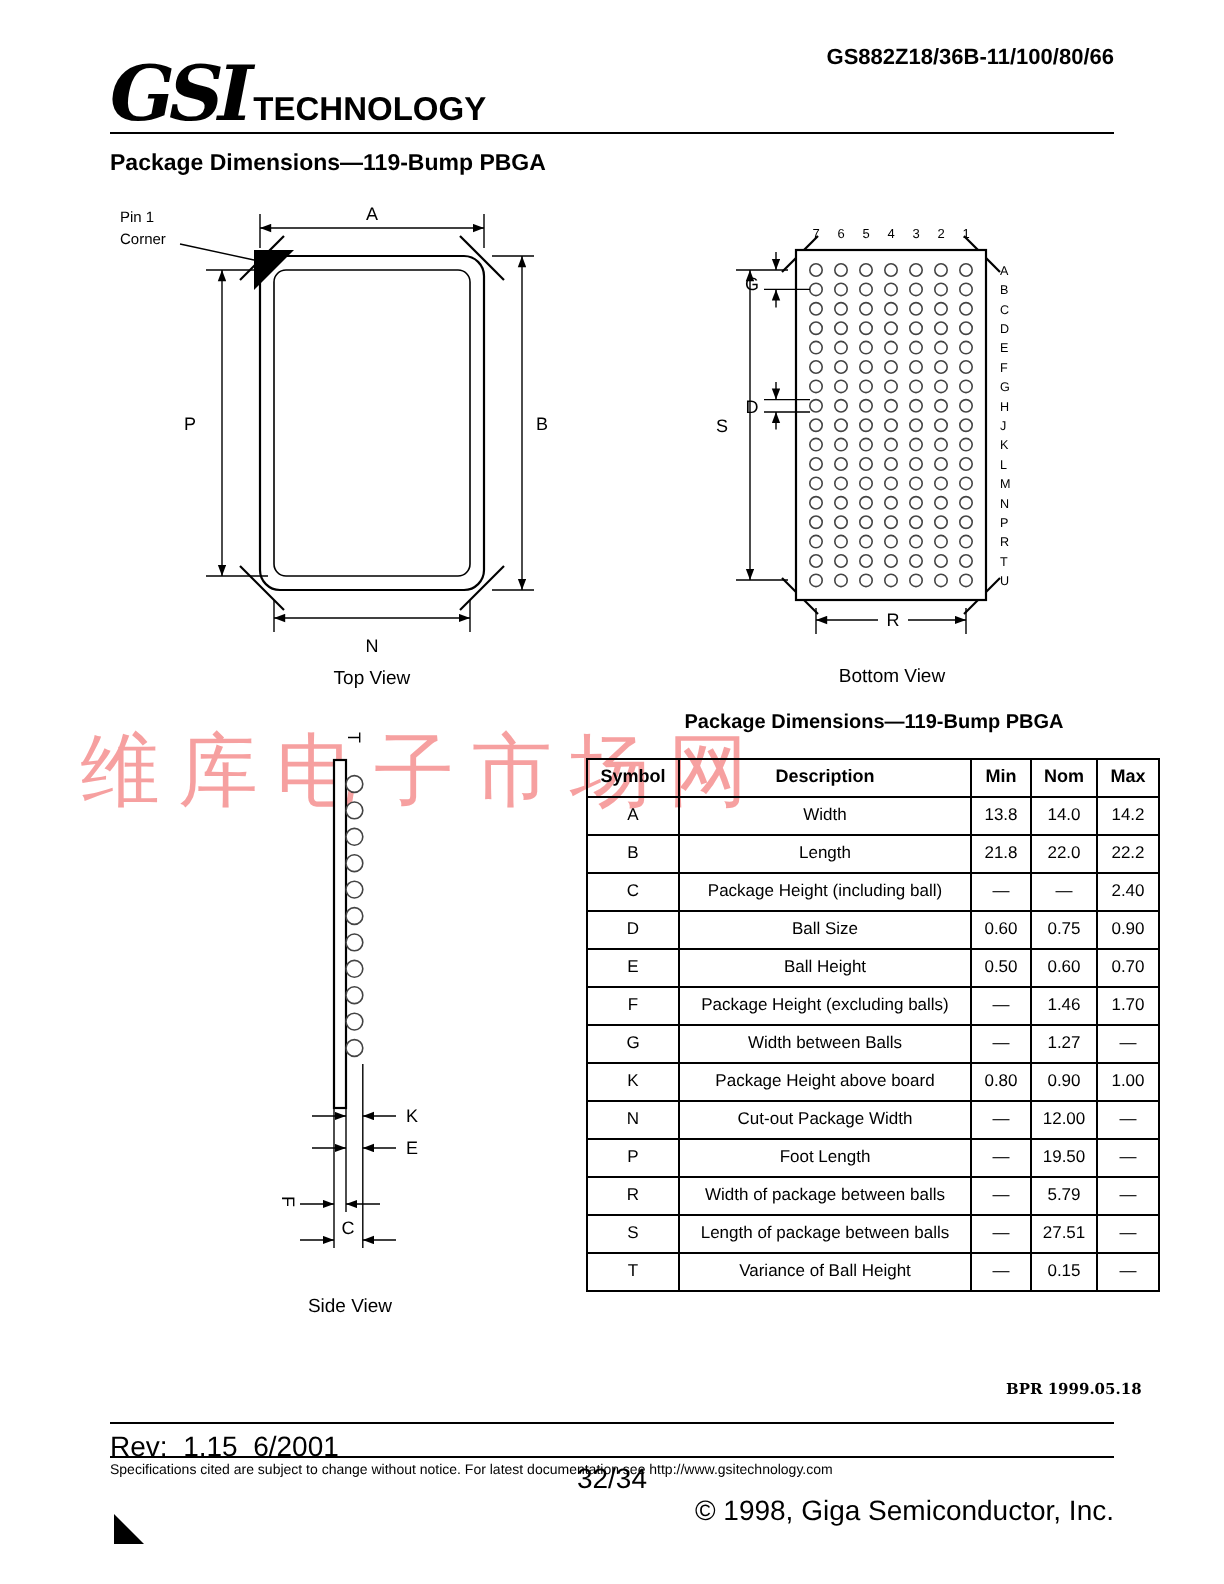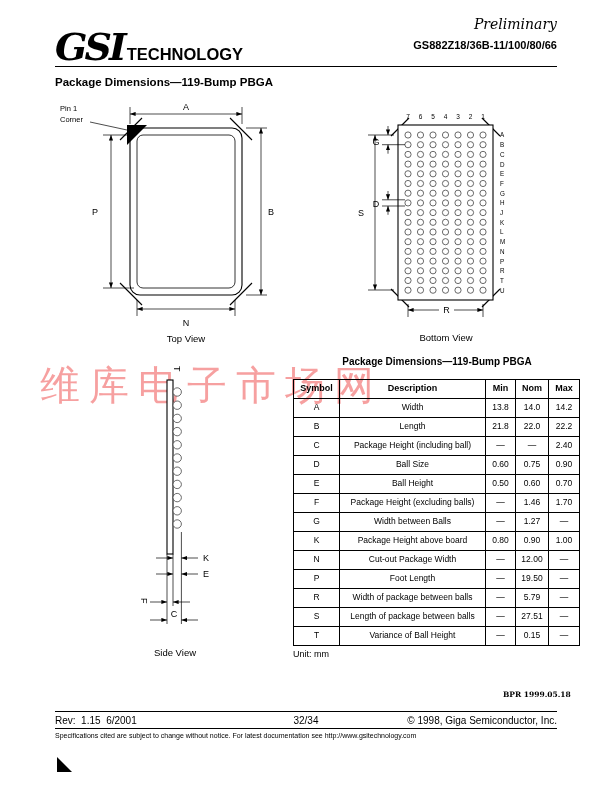--- a/index.html
+++ b/index.html
@@ -40,41 +40,40 @@
   table.pkg { border-collapse:collapse; table-layout:fixed; width:286px; font-size:8.5px; }
   .pkg th, .pkg td { border:1px solid #000; text-align:center; padding:0 2px; height:18px; line-height:1.1; }
   .pkg th { font-size:9px; }
   .unit-note { font-size:9px; margin-top:3px; }
 
   .bpr { position:absolute; left:503px; top:690px; font-size:7.5px; font-family:"DejaVu Serif",serif; z-index:1;font-weight:bold; }
 
   
   .rule-1 { position:absolute; left:55px; right:55px; top:711px; border-top:1px solid #000; }
   .rule-2 { position:absolute; left:55px; right:55px; top:728px; border-top:1px solid #000; }
-  .footer-line { position:absolute; left:55px; right:55px; top:715px; font-size:10px; display:flex; z-index:1; }
+  .footer-line { position:absolute; left:55px; right:55px; top:715px; font-size:14px; display:flex; z-index:1;flex-direction:column; }
   .f-left { flex:1; text-align:left; white-space:pre; }
   .f-center { flex:1; text-align:center; }
   .f-right { flex:1; text-align:right; white-space:nowrap; }
   .footer-disclaimer { position:absolute; left:55px; top:732px; font-size:7px; z-index:1; }
   .corner-triangle { position:absolute; left:57px; top:757px; width:0; height:0;
                      border-bottom:15px solid #000; border-right:15px solid transparent; z-index:1; }
 </style>
 </head>
 <body>
 
 <div class="page">
 
   <div class="watermark">维库电子市场网</div>
 
   <div class="logo">
     <span class="logo-gsi">GSI</span>
     <span class="logo-tech">TECHNOLOGY</span>
   </div>
   <div class="header-right">
-    <div class="preliminary">Preliminary</div>
     <div class="part-number">GS882Z18/36B-11/100/80/66</div>
   </div>
   <div class="header-rule"></div>
   <div class="section-title">Package Dimensions—119-Bump PBGA</div>
 
   <svg class="diagram" width="240" height="250" viewBox="0 0 240 250" style="left:50px;top:95px">
     <defs>
       <marker id="arrE1" markerWidth="9" markerHeight="8" refX="8" refY="3" orient="auto">
           <path d="M0,0 L8,3 L0,6 Z"></path>
         </marker>
@@ -452,21 +451,20 @@
           </tr>
         <tr>
             <td>T</td>
             <td>Variance of Ball Height</td>
             <td>—</td>
             <td>0.15</td>
             <td>—</td>
           </tr>
       </tbody>
     </table>
-    <div class="unit-note">Unit: mm</div>
   </div>
 
   <div class="bpr">BPR 1999.05.18</div>
 
   <div class="rule-1"></div>
   <div class="footer-line">
     <span class="f-left">Rev:  1.15  6/2001</span>
     <span class="f-center">32/34</span>
     <span class="f-right">© 1998, Giga Semiconductor, Inc.</span>
   </div>

